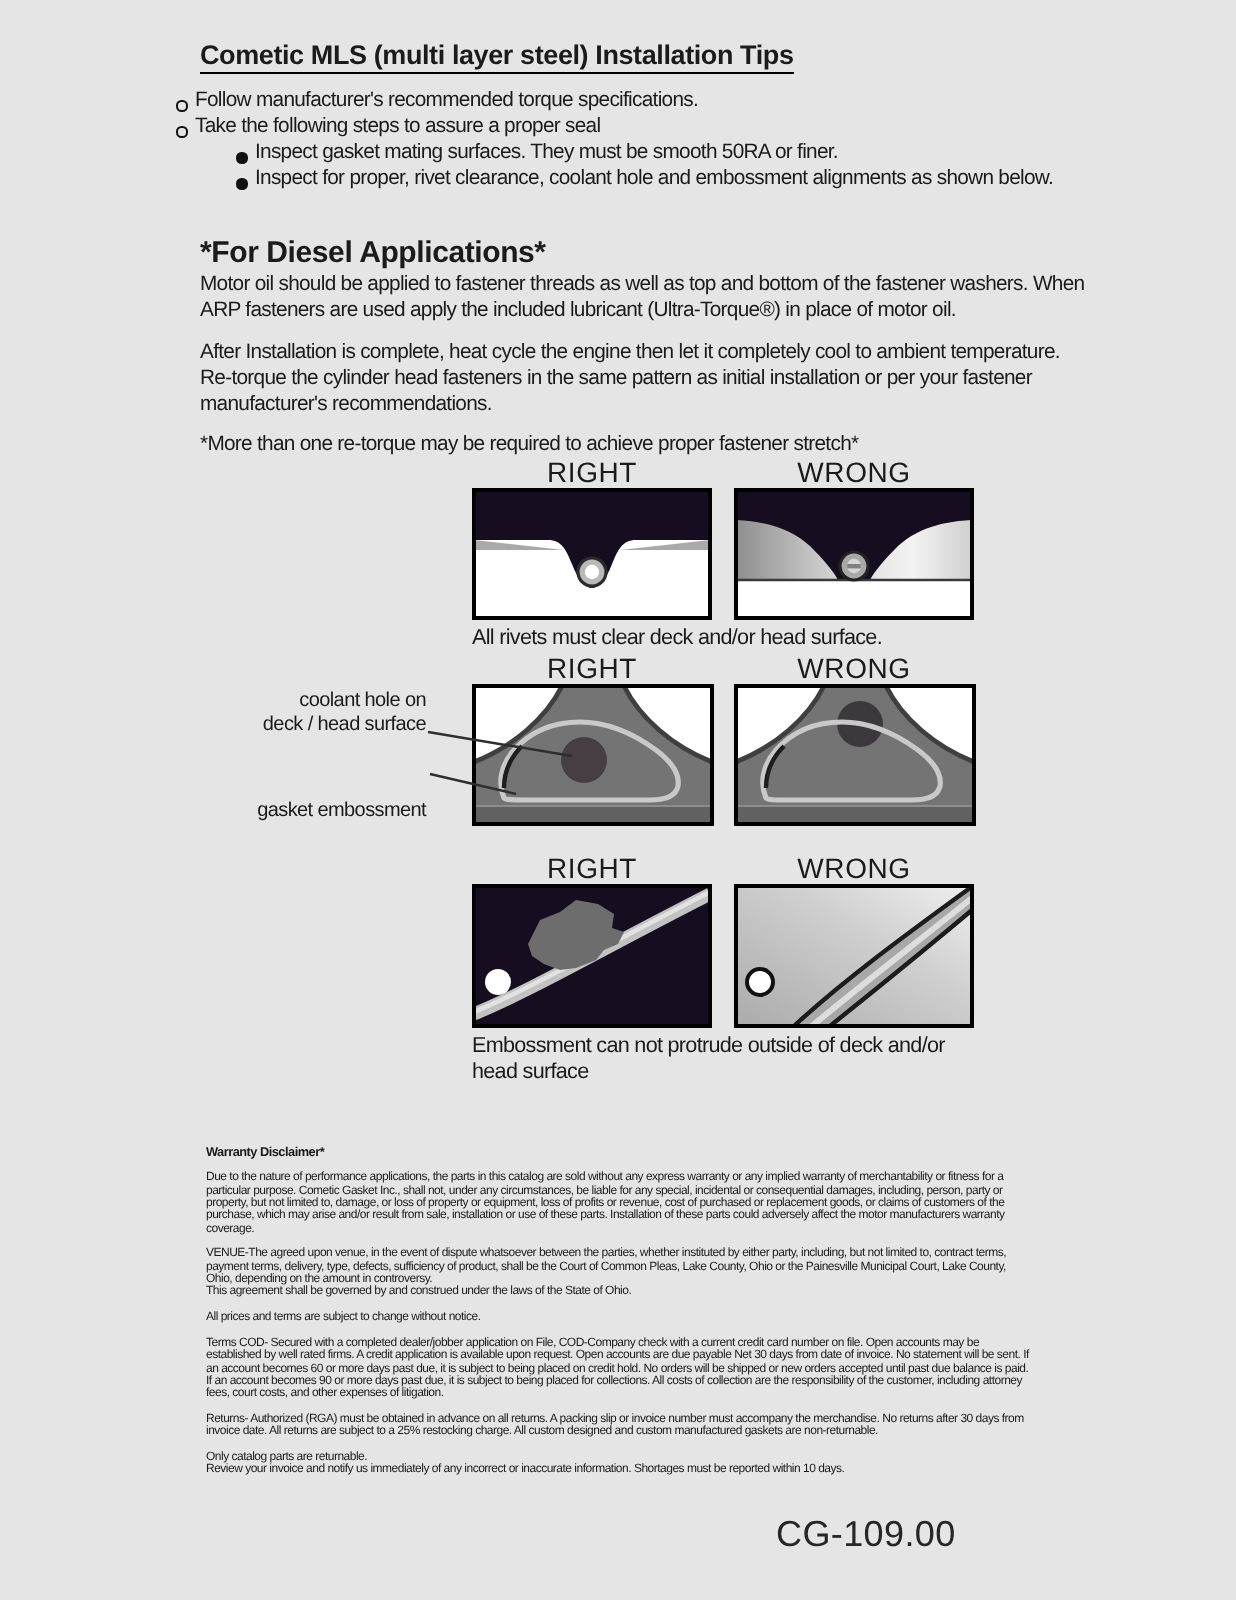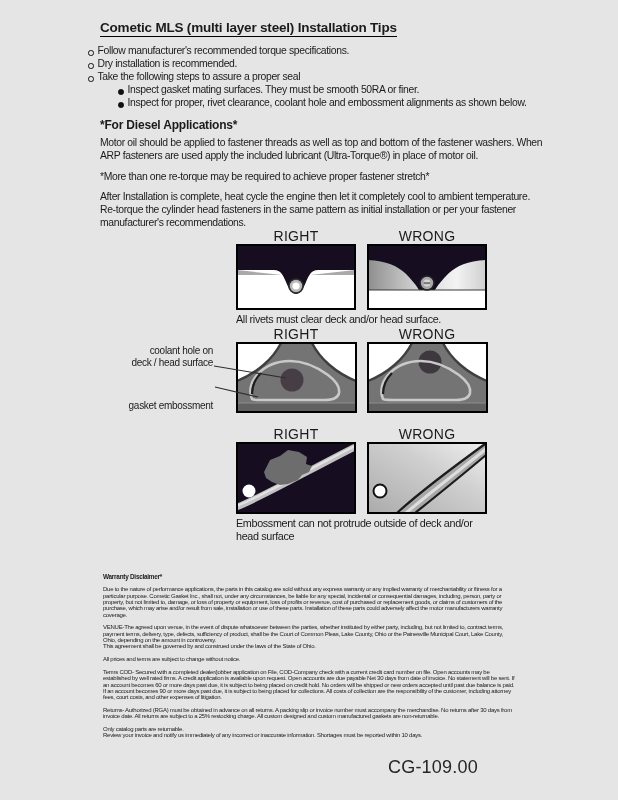--- a/index.html
+++ b/index.html
@@ -11,21 +11,21 @@
   .title{font-size:13.5px;font-weight:bold;letter-spacing:-0.2px;white-space:nowrap;}
   .title .u{border-bottom:1.6px solid #000;padding-bottom:1px;}
   .body-text{font-size:10.4px;letter-spacing:-0.35px;line-height:13px;}
   .brow{display:flex;align-items:center;}
   .bmark{width:3.5px;height:3.5px;border:1px solid #111;border-radius:50%;
          margin:4.5px 4px 0 0;flex:none;}
   .bmark.filled{background:#111;}
   .subrow{margin-left:30px;}
 
   
-  .dheading{font-size:12px;font-weight:bold;letter-spacing:-0.2px;}
+  .dheading{font-size:15px;font-weight:bold;letter-spacing:-0.2px;}
   .dpara{margin:0 0 7.5px 0;}
 
   
   .dlabel{font-size:14px;letter-spacing:0.3px;text-align:center;width:120px;}
   .caption{font-size:10.8px;letter-spacing:-0.35px;line-height:12.5px;}
   .ann{font-size:10px;letter-spacing:-0.3px;line-height:11.5px;text-align:right;width:123px;}
 
   
   .warr{width:414px;font-size:6px;letter-spacing:-0.25px;line-height:6.35px;}
   .warr-h{font-weight:bold;font-size:6.4px;margin:0 0 6px 0;}
@@ -43,41 +43,37 @@
     <span class="u">Cometic MLS (multi layer steel) Installation Tips</span>
   </div>
 
   <div class="abs body-text" style="left:88px;top:44px;width:470px;">
     <div class="brow">
       <span class="bmark"></span>
       <span>Follow manufacturer's recommended torque specifications.</span>
     </div>
     <div class="brow">
       <span class="bmark"></span>
-      <span>Dry installation is recommended.</span>
-    </div>
-    <div class="brow">
-      <span class="bmark"></span>
       <span>Take the following steps to assure a proper seal</span>
     </div>
     <div class="brow subrow">
       <span class="bmark filled"></span>
       <span>Inspect gasket mating surfaces.  They must be smooth 50RA or finer.</span>
     </div>
     <div class="brow subrow">
       <span class="bmark filled"></span>
       <span>Inspect for proper, rivet clearance, coolant hole and embossment alignments as shown below.</span>
     </div>
   </div>
 
   <div class="abs dheading" style="left:100px;top:118px;">*For Diesel Applications*</div>
   <div class="abs body-text" style="left:100px;top:136px;width:443px;">
     <div class="dpara">Motor oil should be applied to fastener threads as well as top and bottom of the fastener washers. When ARP fasteners are used apply the included lubricant (Ultra-Torque®) in place of motor oil.</div>
+    <div class="dpara">After Installation is complete, heat cycle the engine then let it completely cool to ambient temperature. Re-torque the cylinder head fasteners in the same pattern as initial installation or per your fastener manufacturer's recommendations.</div>
     <div class="dpara">*More than one re-torque may be required to achieve proper fastener stretch*</div>
-    <div class="dpara">After Installation is complete, heat cycle the engine then let it completely cool to ambient temperature. Re-torque the cylinder head fasteners in the same pattern as initial installation or per your fastener manufacturer's recommendations.</div>
   </div>
 
   <div class="abs dlabel" style="left:236px;top:228px;">RIGHT</div>
   <div class="abs dlabel" style="left:367px;top:228px;">WRONG</div>
 
   <svg class="abs" style="left:236px;top:244px;" width="120" height="66" viewBox="0 0 120 66">
     <rect x="1" y="1" width="118" height="64" fill="#ffffff"></rect>
     <polygon points="1,26 46,31 1,31" fill="#a9a9a9"></polygon>
     <polygon points="119,26 74,31 119,31" fill="#a9a9a9"></polygon>
     <path d="M1,1 H119 V26 H82 C75,26 73,31 70,38 C67,46 63,50 60,50 C57,50 53,46 50,38 C47,31 45,26 38,26 H1 Z" fill="#170d20"></path>

